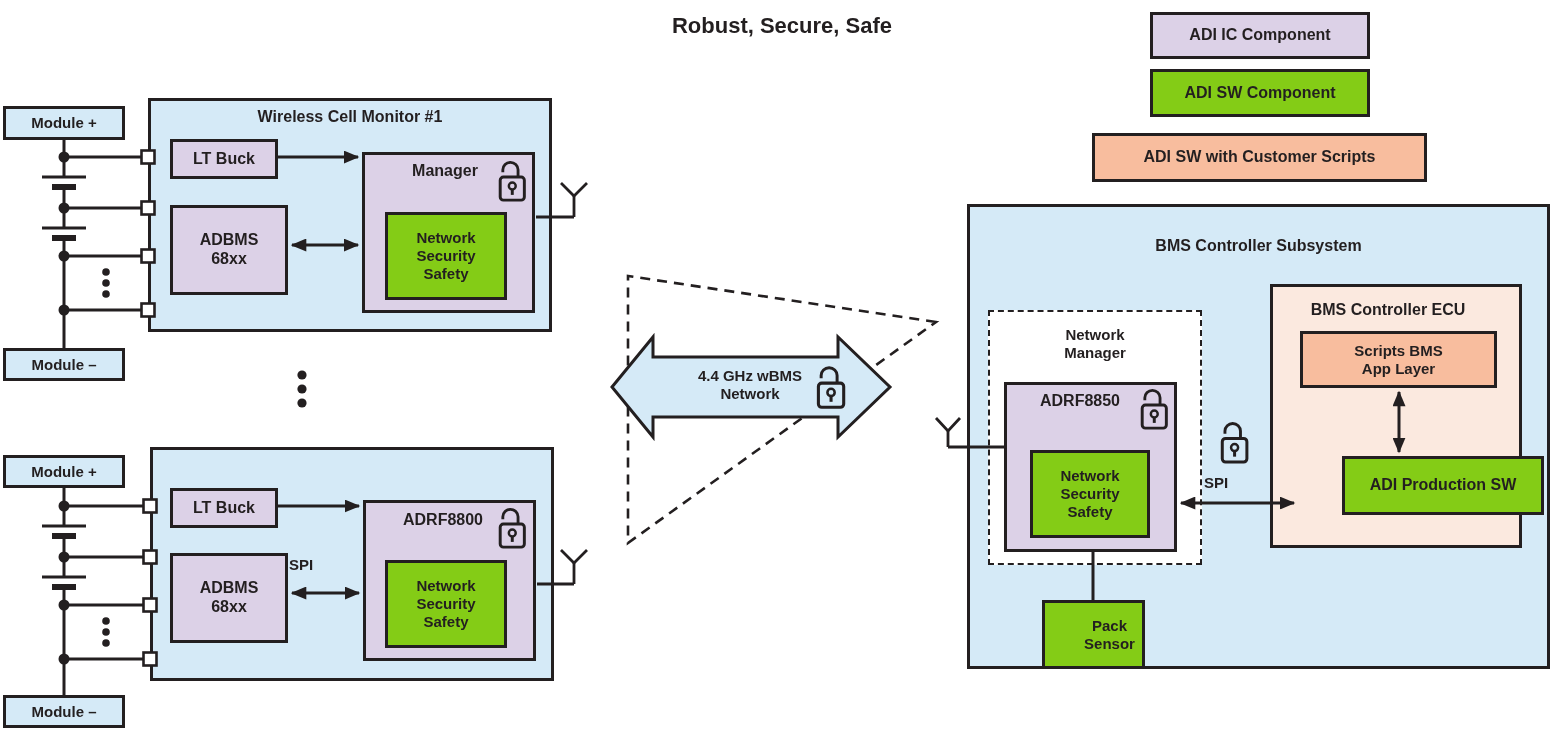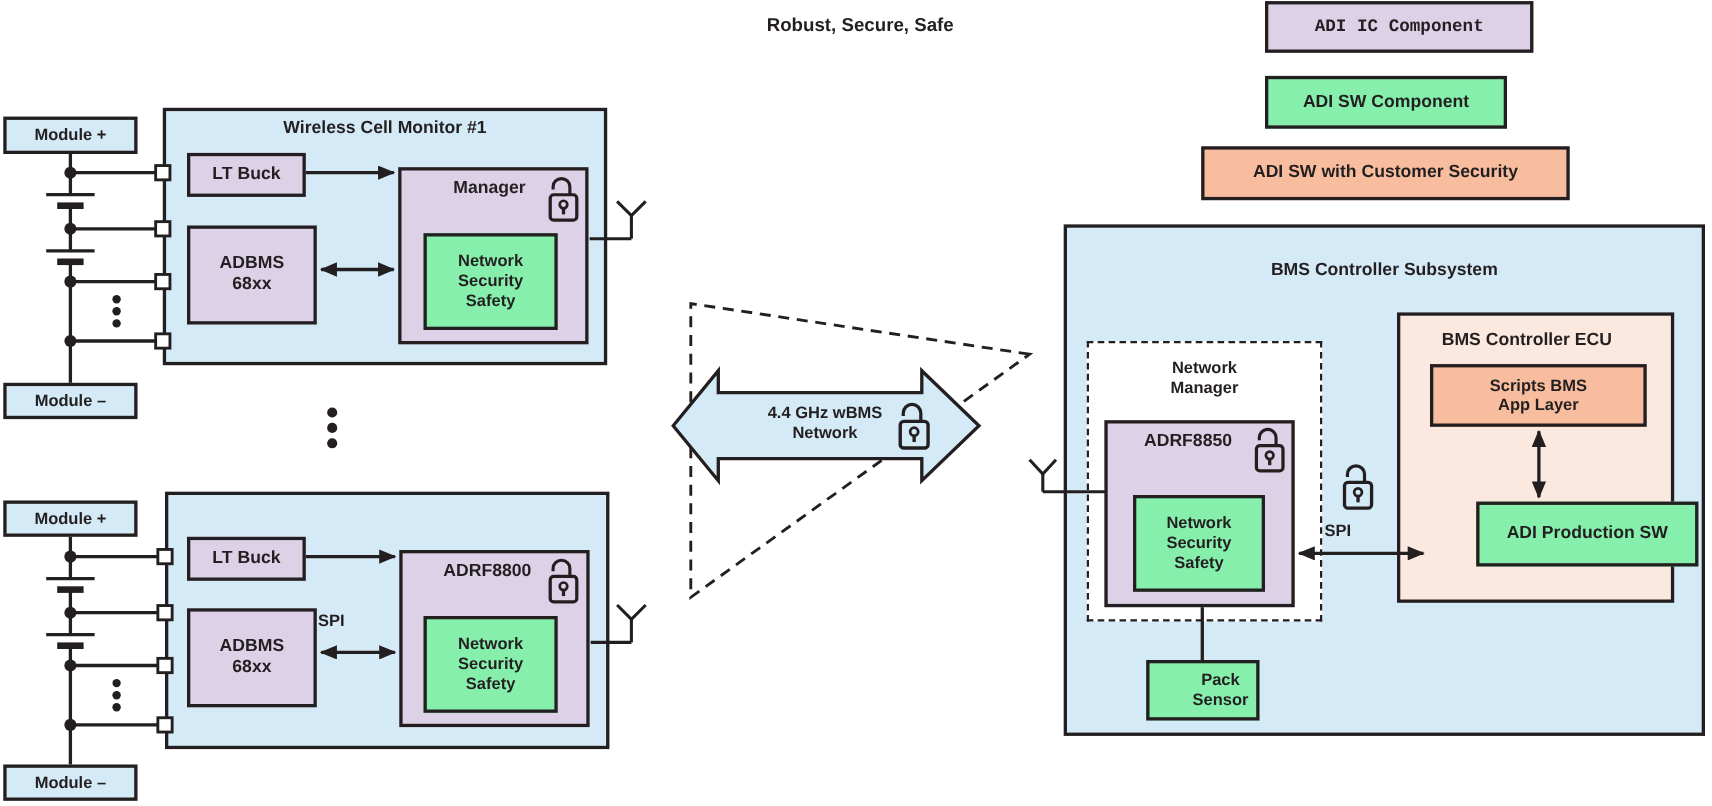--- a/index.html
+++ b/index.html
@@ -5,39 +5,39 @@
   html,body{margin:0;padding:0;background:#fff;}
   .stage{position:relative;width:1556px;height:733px;background:#fff;overflow:hidden;
          font-family:"Liberation Sans",sans-serif;}
   .box{position:absolute;box-sizing:border-box;border:3px solid #231f20;display:flex;
        align-items:center;justify-content:center;text-align:center;font-weight:700;
        color:#231f20;white-space:pre-line;line-height:1.18;z-index:1;}
   .t{position:absolute;color:#231f20;font-weight:700;text-align:center;
      white-space:pre-line;line-height:1.22;z-index:1;}
   .blue{background:#d5eaf7}
   .purple{background:#dcd1e7}
-  .green{background:#86efac}
+  .green{background:#84cc16}
   .orange{background:#f8bd9e}
   .peach{background:#fbe9df}
   .dashedbox{position:absolute;box-sizing:border-box;border:2.6px dashed #231f20;
              background:#ffffff;z-index:1;}
   .wires{position:absolute;left:0;top:0;z-index:2;pointer-events:none;}
   .over{z-index:3;}
-  .f15{font-size:15px}.f16{font-size:16px}.f17{font-size:17px}
+  .f15{font-size:15px}.f16{font-size:16px}.f17{font-size:22px}
 </style>
 </head>
 <body>
 
 <div class="stage">
 
   <div class="t f17" style="left:657px;top:13px;width:250px;">Robust, Secure, Safe</div>
 
-  <div class="box purple f16" style="left:1150px;top:1px;width:244px;height:47px;font-family:Liberation Mono, monospace;">ADI IC Component</div>
+  <div class="box purple f16" style="left:1150px;top:12px;width:220px;height:47px;">ADI IC Component</div>
   <div class="box green f16" style="left:1150px;top:69px;width:220px;height:48px;">ADI SW Component</div>
-  <div class="box orange f16" style="left:1092px;top:133px;width:335px;height:49px;">ADI SW with Customer Security</div>
+  <div class="box orange f16" style="left:1092px;top:133px;width:335px;height:49px;">ADI SW with Customer Scripts</div>
 
   <div class="box blue f15" style="left:3px;top:106px;width:122px;height:34px;">Module +</div>
   <div class="box blue f15" style="left:3px;top:348px;width:122px;height:33px;">Module –</div>
 
   <div class="box blue" style="left:148px;top:98px;width:404px;height:234px;"></div>
   <div class="t f16" style="left:168px;top:107px;width:364px;">Wireless Cell Monitor #1</div>
   <div class="box purple f16" style="left:170px;top:139px;width:108px;height:40px;">LT Buck</div>
   <div class="box purple f16" style="left:170px;top:205px;width:118px;height:90px;">ADBMS
 68xx</div>
   <div class="box purple" style="left:362px;top:152px;width:173px;height:161px;"></div>
@@ -67,21 +67,21 @@
   <div class="t f16" style="left:967px;top:236px;width:583px;">BMS Controller Subsystem</div>
 
   <div class="dashedbox" style="left:988px;top:310px;width:214px;height:255px;"></div>
   <div class="t f15" style="left:988px;top:326px;width:214px;">Network
 Manager</div>
   <div class="box purple" style="left:1004px;top:382px;width:173px;height:170px;"></div>
   <div class="t f16" style="left:1020px;top:391px;width:120px;">ADRF8850</div>
   <div class="box green f15" style="left:1030px;top:450px;width:120px;height:88px;">Network
 Security
 Safety</div>
-  <div class="box green f15" style="left:1042px;top:600px;width:103px;height:55px;padding-left:32px;">Pack
+  <div class="box green f15" style="left:1042px;top:600px;width:103px;height:69px;padding-left:32px;">Pack
 Sensor</div>
   <div class="t f15" style="left:1204px;top:474px;width:44px;text-align:left;">SPI</div>
 
   <div class="box peach" style="left:1270px;top:284px;width:252px;height:264px;"></div>
   <div class="t f16" style="left:1270px;top:300px;width:236px;">BMS Controller ECU</div>
   <div class="box orange f15" style="left:1300px;top:331px;width:197px;height:57px;">Scripts BMS
 App Layer</div>
   <div class="box green f16" style="left:1298px;top:456px;width:202px;height:59px;margin-left:44px;">ADI Production SW</div>
 
   <svg class="wires" width="1556" height="733" viewBox="0 0 1556 733">

